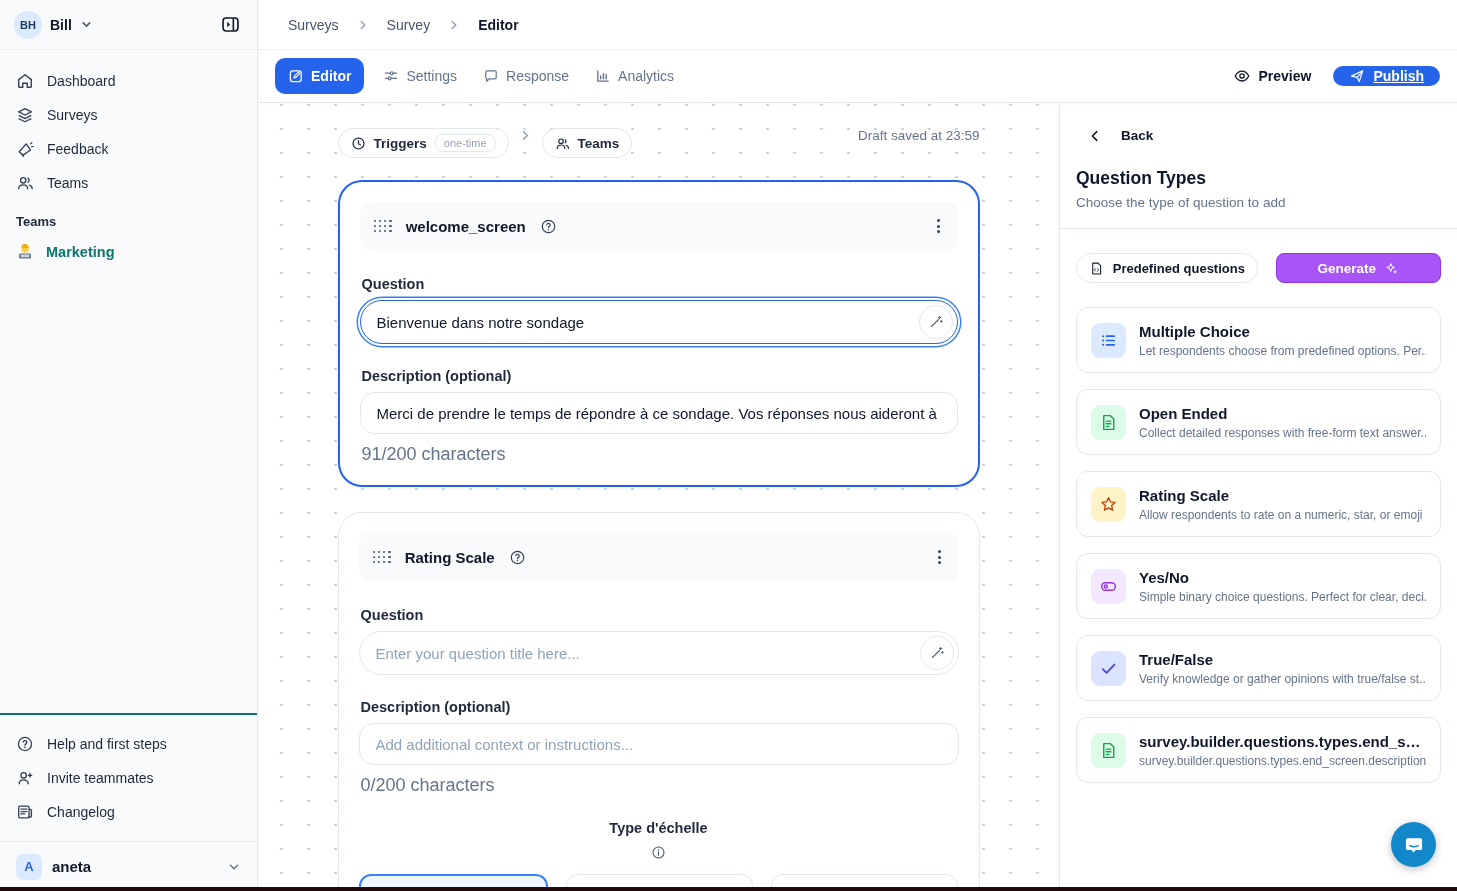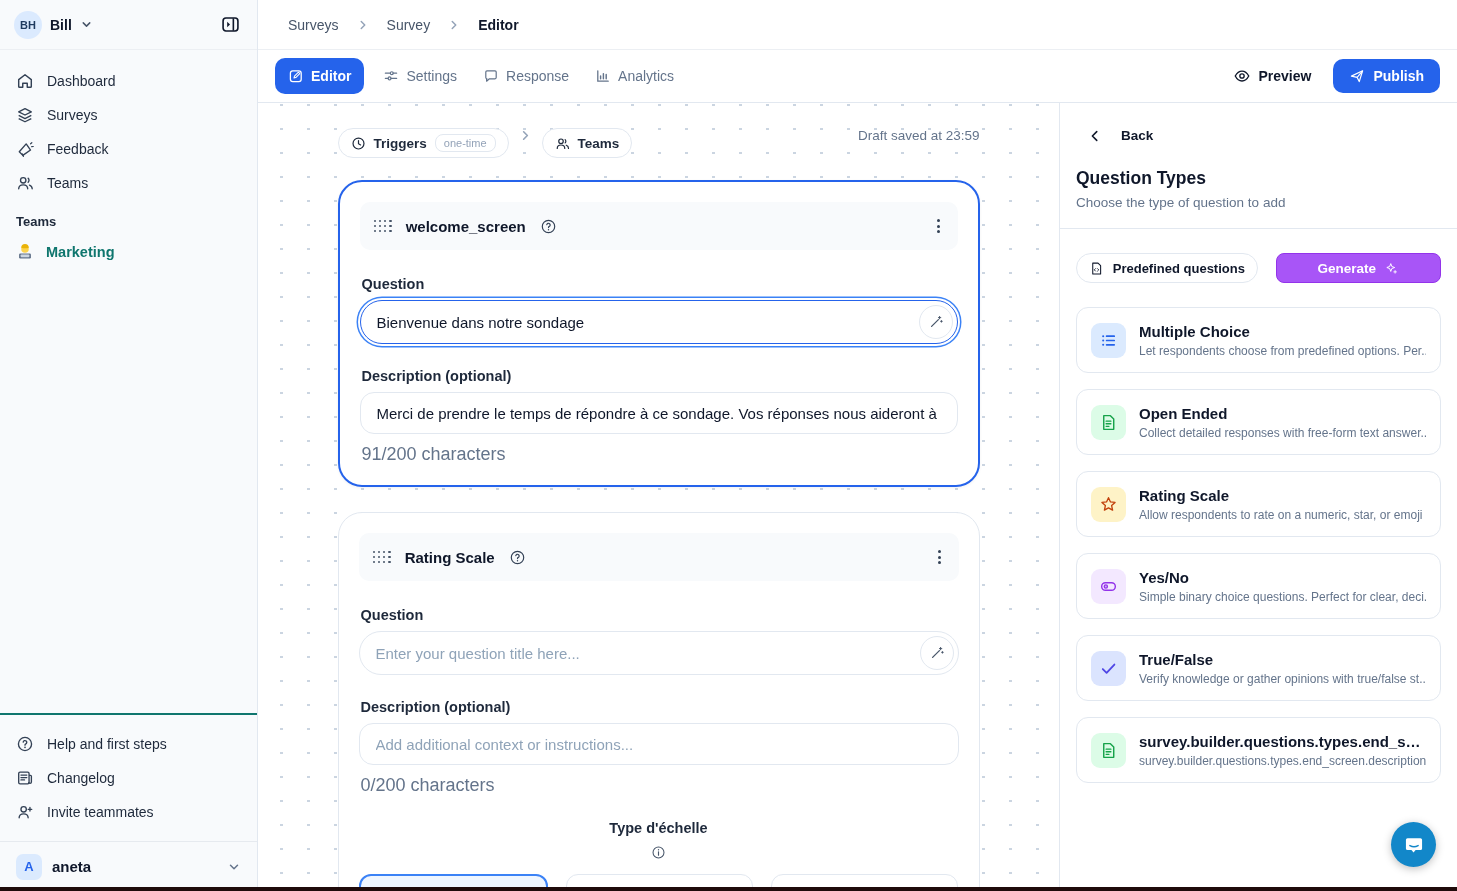--- a/index.html
+++ b/index.html
@@ -41,21 +41,21 @@
   .crumb.current { color:#0f172a; font-weight:bold; cursor:default; }
 
   .tab-bar { position:absolute; left:258px; top:50px; right:0; height:53px; background:#fff;
     border-bottom:1px solid #e2e8f0; display:flex; align-items:center; padding:0 17px; }
   .tab { display:flex; align-items:center; gap:7px; font-size:14px; color:#64748b;
     padding:0 13px; height:36px; border-radius:10px; cursor:pointer; }
   .tab.active { background:#2563eb; color:#fff; font-weight:bold; margin-right:6px; }
   .tab-bar-right { margin-left:auto; display:flex; align-items:center; gap:22px; }
   .preview-btn { display:flex; align-items:center; gap:8px; font-size:14px; font-weight:bold; color:#0f172a; cursor:pointer; }
   .publish-btn { display:flex; align-items:center; gap:8px; background:#2563eb; color:#fff;
-    font-size:14px; font-weight:bold; height:34px; padding:0 16px; border-radius:10px; border:none; cursor:pointer; }
+    font-size:14px; font-weight:bold; height:20px; padding:0 16px; border-radius:10px; border:none; cursor:pointer;text-decoration:underline; }
 
   
   .canvas { position:absolute; left:258px; top:103px; width:801px; height:788px; background:#fff;
     background-image:radial-gradient(#cbd5e1 1.3px, transparent 1.45px); background-size:27px 24px;
     background-position:10px 14px; overflow:hidden; }
   .canvas-col { width:642px; margin:25px auto 0; }
 
   .trigger-row { display:flex; gap:9px; margin-bottom:22px; }
   .pill { display:flex; align-items:center; gap:8px; background:#fff; border:1px solid #e2e8f0;
     border-radius:15px; height:30px; padding:0 12px; font-size:13.5px; font-weight:bold; color:#1e293b; cursor:pointer; }
@@ -203,33 +203,33 @@
     <div class="sb-item">
       <svg width="18" height="18" viewBox="0 0 20 20">
           <circle cx="10" cy="10" r="7.3" stroke="#334155" stroke-width="1.5" fill="none"></circle>
           <path d="M8 7.8 a2 2 0 1 1 2.6 2.3 c-.5 .2-.6 .6-.6 1.2" stroke="#334155" stroke-width="1.5" fill="none" stroke-linecap="round"></path>
           <circle cx="10" cy="13.8" r="0.9" fill="#334155"></circle>
         </svg>
       <span>Help and first steps</span>
     </div>
     <div class="sb-item">
       <svg width="18" height="18" viewBox="0 0 20 20">
+          <circle cx="8.5" cy="7" r="3" stroke="#334155" stroke-width="1.5" fill="none"></circle>
+          <path d="M3.5 16.5 c0-2.8 2.2-4.5 5-4.5 s5 1.7 5 4.5" stroke="#334155" stroke-width="1.5" fill="none" stroke-linecap="round"></path>
+          <path d="M15.5 5 v4 M13.5 7 h4" stroke="#334155" stroke-width="1.5" stroke-linecap="round"></path>
+        </svg>
+      <span>Invite teammates</span>
+    </div>
+    <div class="sb-item">
+      <svg width="18" height="18" viewBox="0 0 20 20">
           <rect x="3" y="3.5" width="11.5" height="13" rx="1.5" stroke="#334155" stroke-width="1.5" fill="none"></rect>
           <path d="M14.5 7 h1.6 a1 1 0 0 1 1 1 v6.5 a1.5 1.5 0 0 1 -3 0" stroke="#334155" stroke-width="1.5" fill="none"></path>
           <path d="M5.5 6.8 h6.5 M5.5 9.5 h6.5 M5.5 12.2 h4" stroke="#334155" stroke-width="1.4" stroke-linecap="round"></path>
         </svg>
       <span>Changelog</span>
-    </div>
-    <div class="sb-item">
-      <svg width="18" height="18" viewBox="0 0 20 20">
-          <circle cx="8.5" cy="7" r="3" stroke="#334155" stroke-width="1.5" fill="none"></circle>
-          <path d="M3.5 16.5 c0-2.8 2.2-4.5 5-4.5 s5 1.7 5 4.5" stroke="#334155" stroke-width="1.5" fill="none" stroke-linecap="round"></path>
-          <path d="M15.5 5 v4 M13.5 7 h4" stroke="#334155" stroke-width="1.5" stroke-linecap="round"></path>
-        </svg>
-      <span>Invite teammates</span>
     </div>
   </div>
 
   <div class="sb-workspace">
     <div class="avatar-a">A</div>
     <span class="ws-name">aneta</span>
     <div class="sb-spacer"></div>
     <svg width="14" height="14" viewBox="0 0 16 16">
         <path d="M4 6l4 4 4-4" stroke="#64748b" stroke-width="1.7" fill="none" stroke-linecap="round" stroke-linejoin="round"></path>
       </svg>

